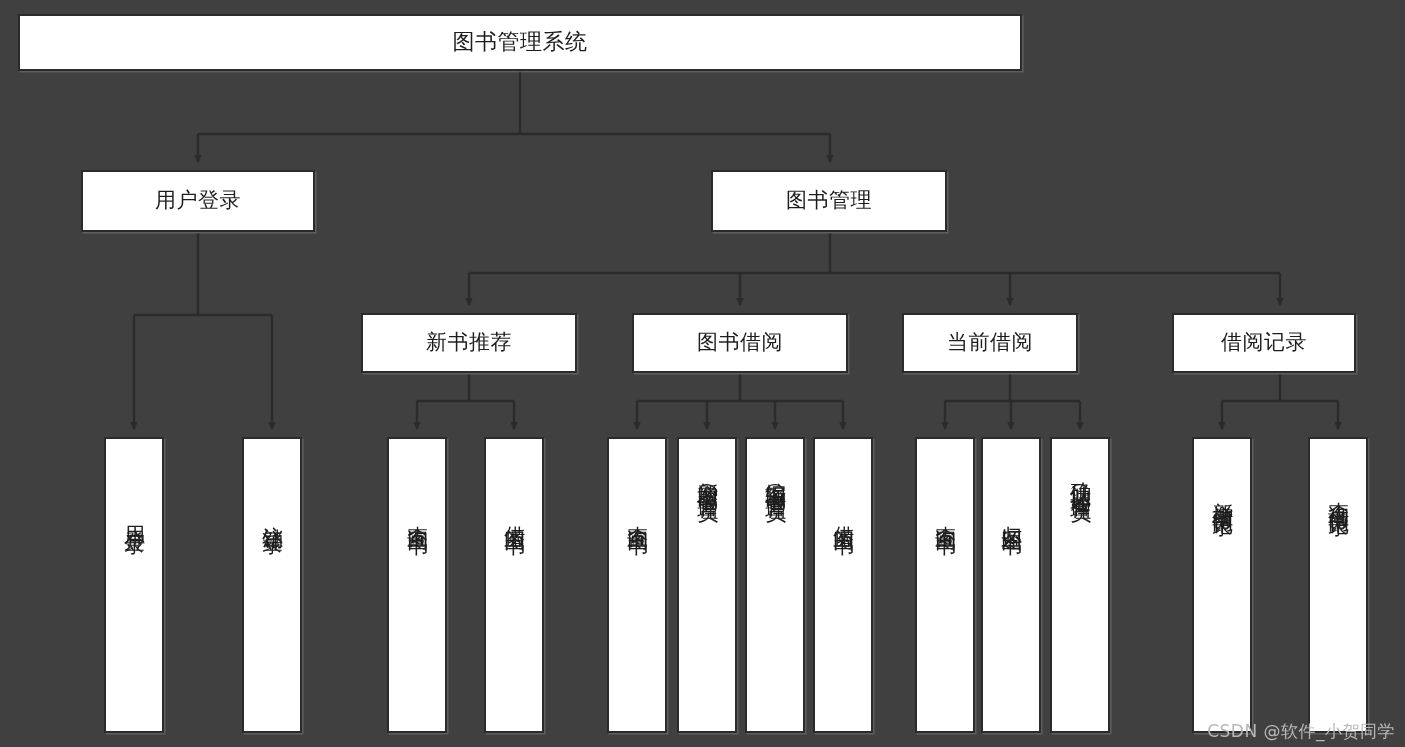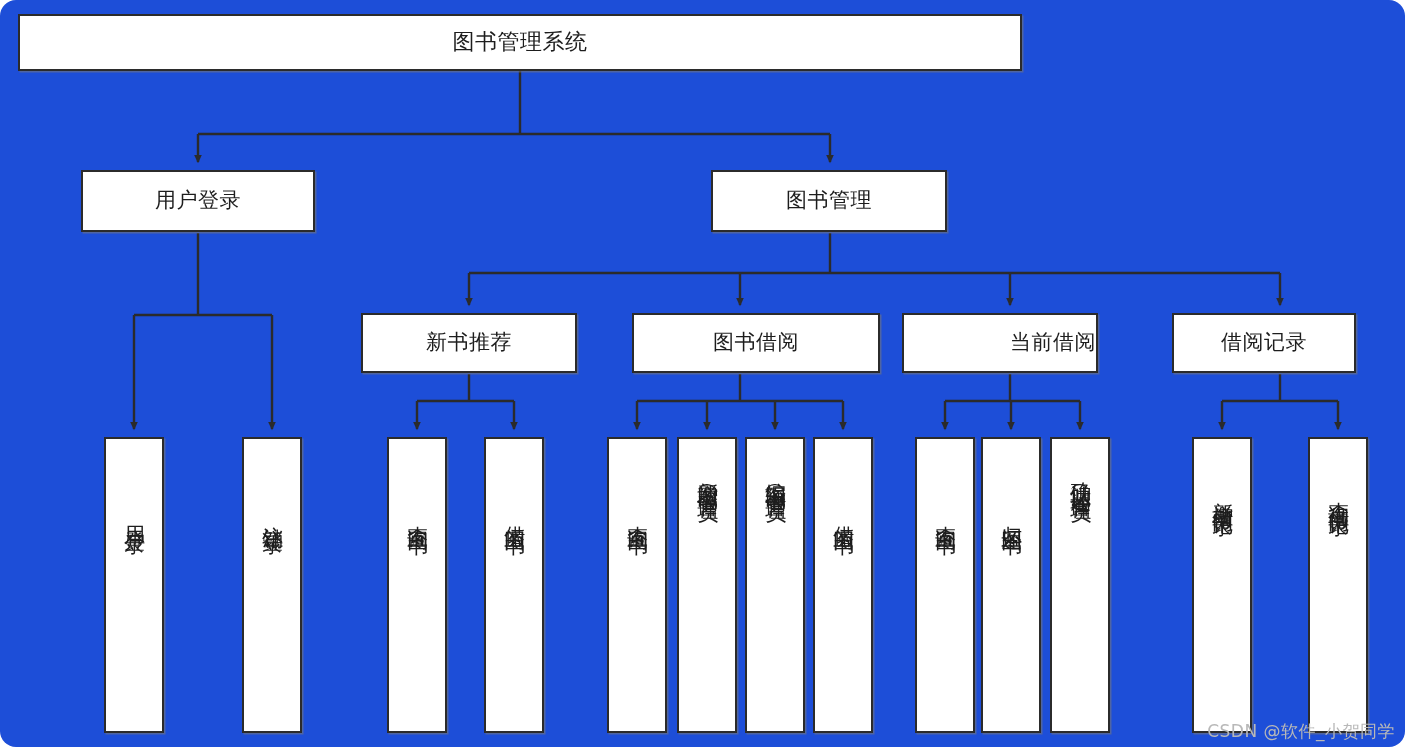--- a/index.html
+++ b/index.html
@@ -8,23 +8,22 @@
     padding: 0;
     background: #ffffff;
   }
   body {
     font-family: "DejaVu Sans", "Liberation Sans", sans-serif;
   }
   #diagram-root {
     position: relative;
     width: 1405px;
     height: 747px;
-    background: #1d4ed8;
+    background: #404040;
     overflow: hidden;
-    border-radius: 16px;
   }
   svg.connector-layer {
     position: absolute;
     left: 0;
     top: 0;
     width: 1405px;
     height: 747px;
     pointer-events: none;
   }
   .node {
@@ -150,24 +149,24 @@
   <div class="node horizontal" style="left:81px; top:170px; width:234px; height:62px;">
     <span class="node-label">用户登录</span>
   </div>
   <div class="node horizontal" style="left:361px; top:313px; width:216px; height:60px;">
     <span class="node-label">新书推荐</span>
   </div>
 
   <div class="node horizontal" style="left:711px; top:170px; width:236px; height:62px;">
     <span class="node-label">图书管理</span>
   </div>
-  <div class="node horizontal" style="left:632px; top:313px; width:248px; height:60px;">
+  <div class="node horizontal" style="left:632px; top:313px; width:216px; height:60px;">
     <span class="node-label">图书借阅</span>
   </div>
-  <div class="node horizontal" style="left:902px; top:313px; width:196px; height:60px;justify-content:flex-end;">
+  <div class="node horizontal" style="left:902px; top:313px; width:176px; height:60px;">
     <span class="node-label">当前借阅</span>
   </div>
   <div class="node horizontal" style="left:1172px; top:313px; width:184px; height:60px;">
     <span class="node-label">借阅记录</span>
   </div>
 
   <div class="node vertical pad-top-lg" style="left:104px; top:437px; width:60px; height:296px;">
     <span class="node-label">用户登录</span>
   </div>
   <div class="node vertical pad-top-lg" style="left:242px; top:437px; width:60px; height:296px;">

